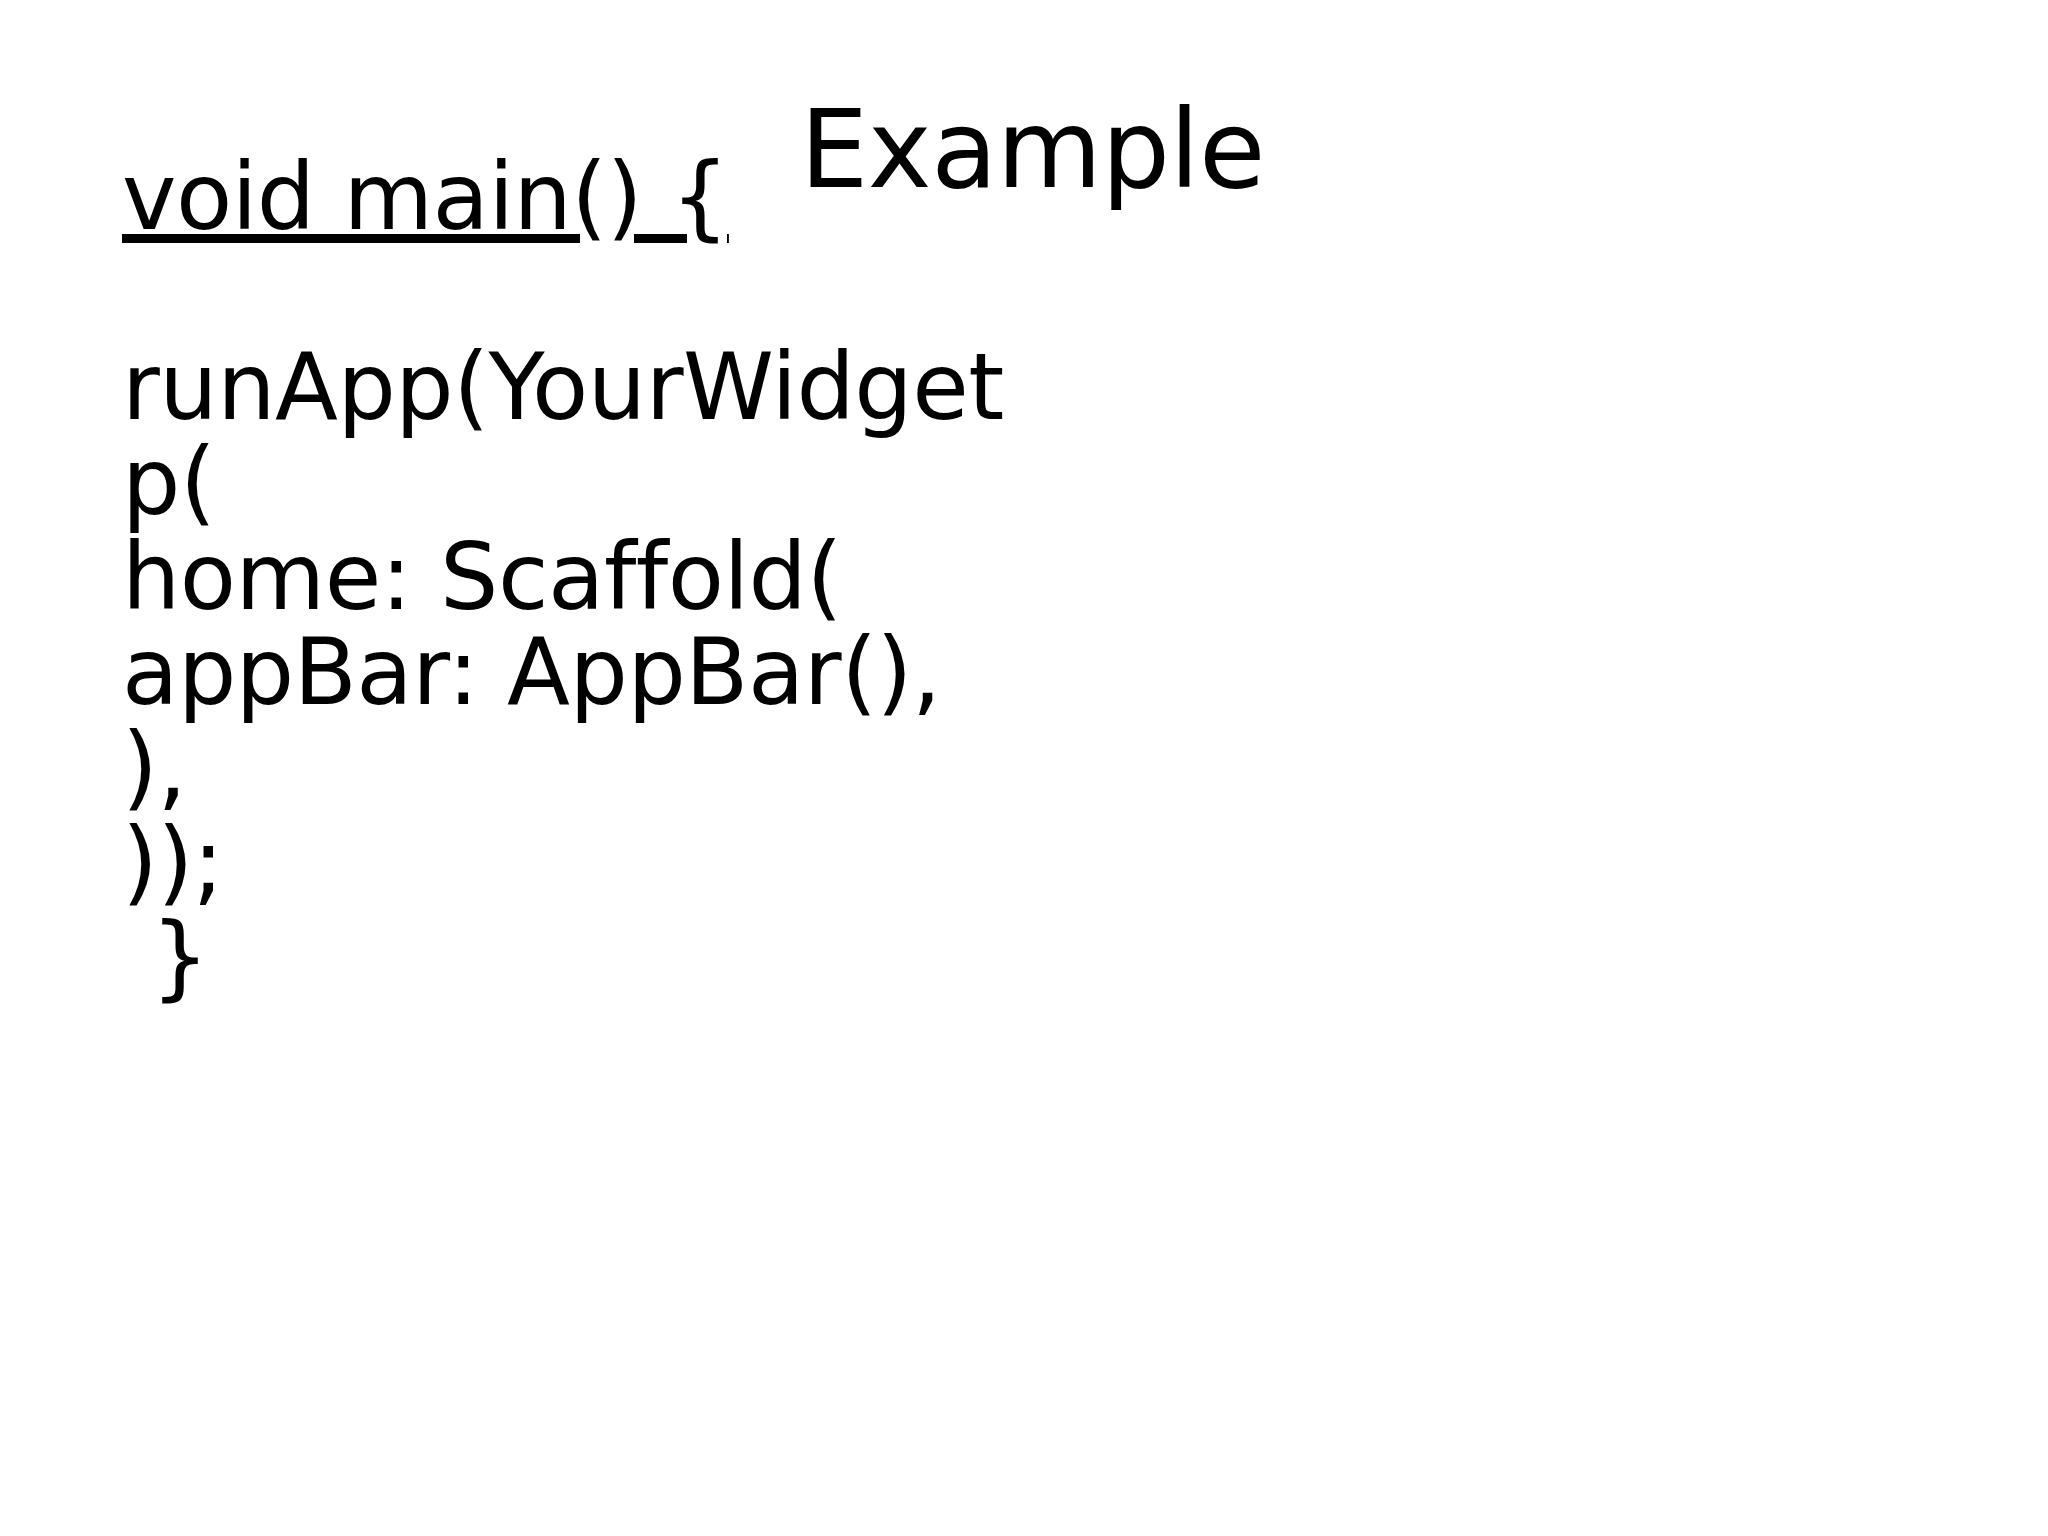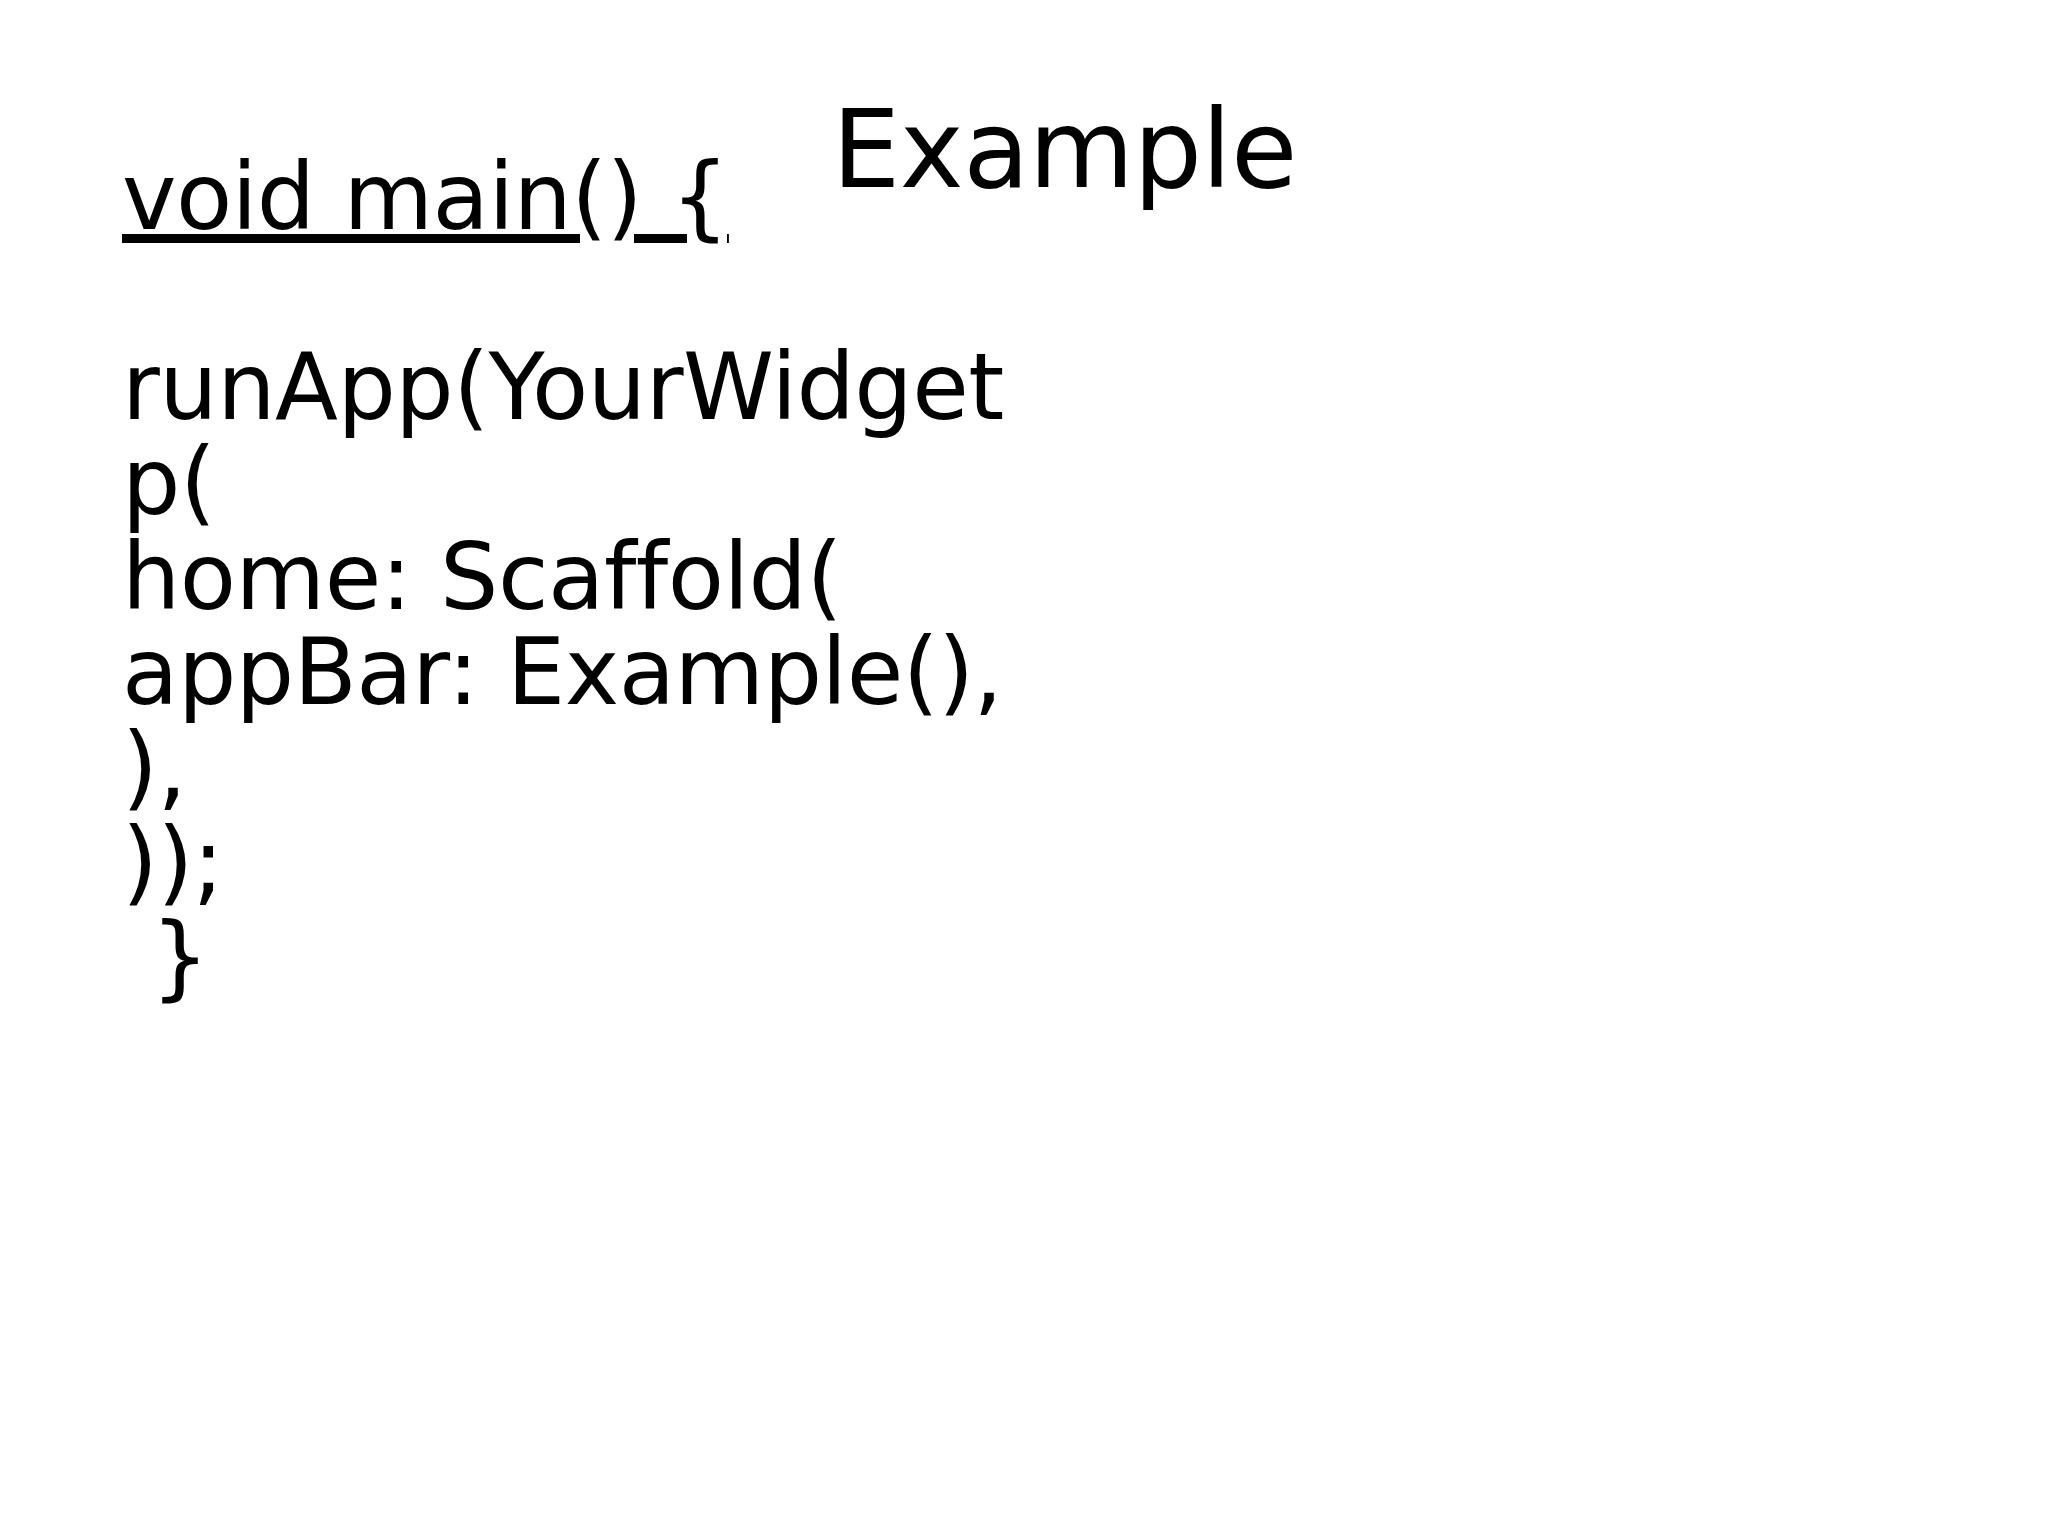--- a/index.html
+++ b/index.html
@@ -15,21 +15,21 @@
     height: 1536px;
     background: var(--bg, #ffffff);
     overflow: hidden;
     font-family: "DejaVu Sans", "Liberation Sans", sans-serif;
     color: #000000;
   }
 
   
   #heading {
     position: absolute;
-    left: 832px;
+    left: 800px;
     top: 96px;
     width: 700px;
     font-size: 108px;
     line-height: 1.0;
     font-weight: 400;
     letter-spacing: -0.5px;
     color: #000000;
     white-space: nowrap;
   }
 
@@ -67,19 +67,19 @@
 <div id="slide" style="--bg: #ffffff; color: rgb(0, 0, 0);">
 
   <div id="heading">Example</div>
 
   <div id="code-block">
     <div class="code-line">void main() {</div>
     <div class="code-line blank"></div>
     <div class="code-line">runApp(YourWidget</div>
     <div class="code-line">p(</div>
     <div class="code-line">home: Scaffold(</div>
-    <div class="code-line">appBar: Example(),</div>
+    <div class="code-line">appBar: AppBar(),</div>
     <div class="code-line">),</div>
     <div class="code-line">));</div>
     <div class="code-line"> }</div>
   </div>
 
 </div>
 
 </body></html>

